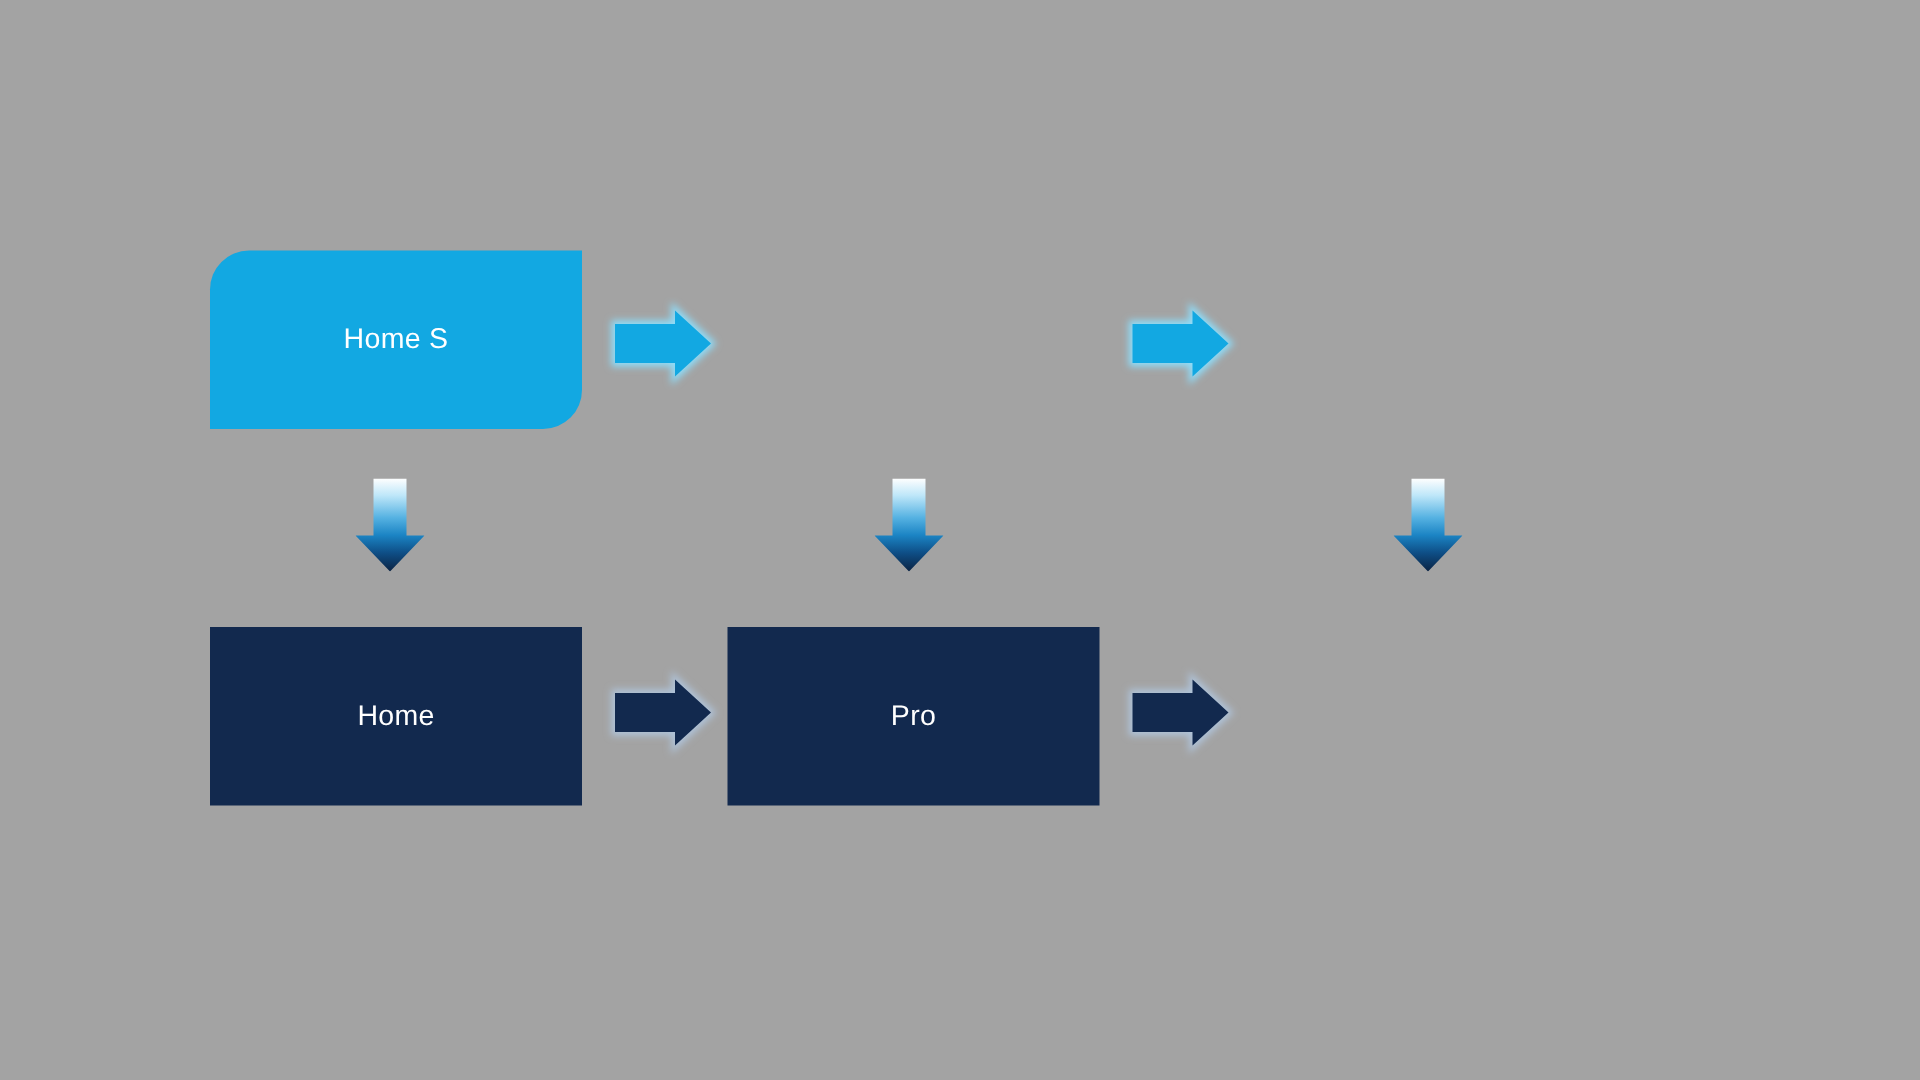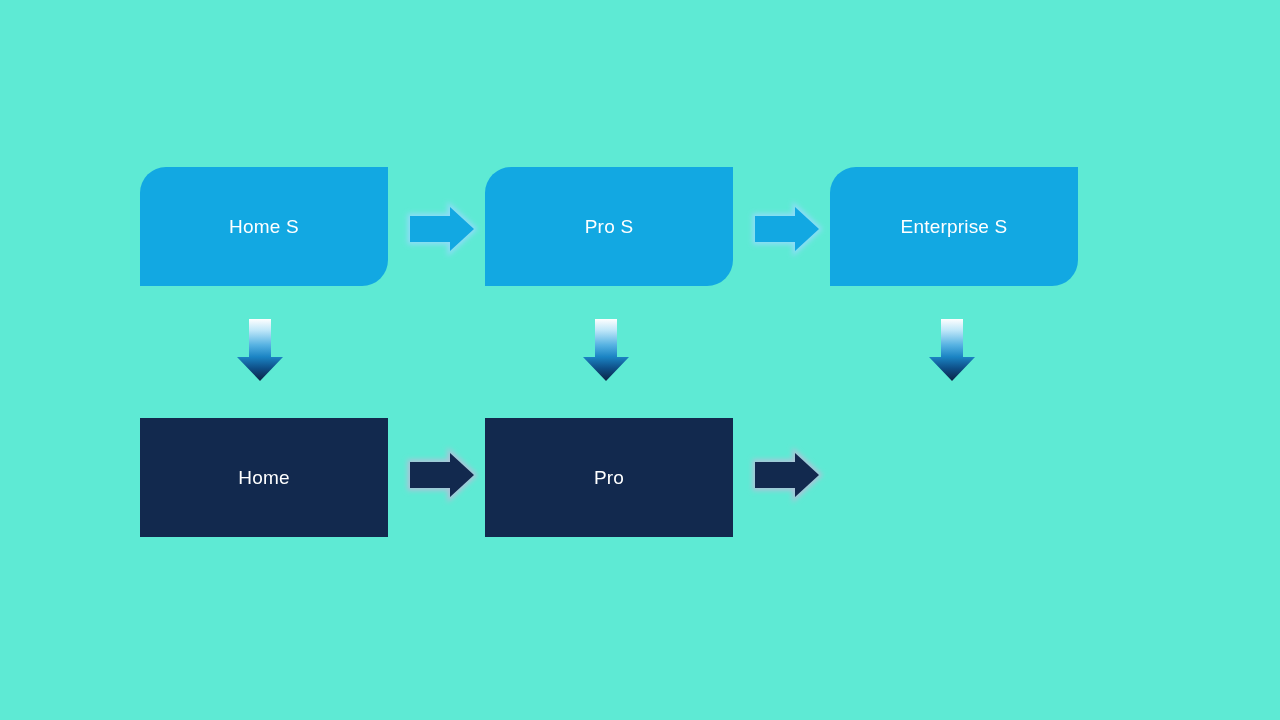--- a/index.html
+++ b/index.html
@@ -1,19 +1,19 @@
 <!DOCTYPE html>
 <html style="--cyan: #12a8e2; --navy: #12294e; --cyan-glow: #8fdcf8; --navy-glow: #afc2d8; --dg0: #fefefe; --dg1: #bfe7f9; --dg2: #56b2e2; --dg3: #1b84c4; --dg4: #0e4e86; --dg5: #0b2343;"><head>
 <meta charset="utf-8">
 <style>
   html,body{margin:0;padding:0;background:#ffffff;}
   .canvas{
     position:relative;
     width:1280px;height:720px;
-    background:#5eead4;
+    background:#a3a3a3;
     overflow:hidden;
     font-family:"Liberation Sans", sans-serif;
   }
   .node{
     position:absolute;
     width:248px;height:119px;
     display:flex;align-items:center;justify-content:center;
     color:#ffffff;
     font-size:19px;
     letter-spacing:0.2px;
@@ -58,26 +58,20 @@
         <stop offset="0.61" style="stop-color:var(--dg3,#1b84c4)"></stop>
         <stop offset="0.80" style="stop-color:var(--dg4,#0e4e86)"></stop>
         <stop offset="1" style="stop-color:var(--dg5,#0b2343)"></stop>
       </linearGradient>
     </defs>
   </svg>
 
   <div class="node row-top col0">
     <span>Home S</span>
   </div>
-  <div class="node row-top col1">
-    <span>Pro S</span>
-  </div>
-  <div class="node row-top col2">
-    <span>Enterprise S</span>
-  </div>
 
   <div class="node row-bottom col0">
     <span>Home</span>
   </div>
   <div class="node row-bottom col1">
     <span>Pro</span>
   </div>
 
   <svg class="harrow h1 htop" viewBox="-9 -9 82 62">
     <use href="#harrow-shape" class="glow-top" filter="url(#soft-glow)"></use>

